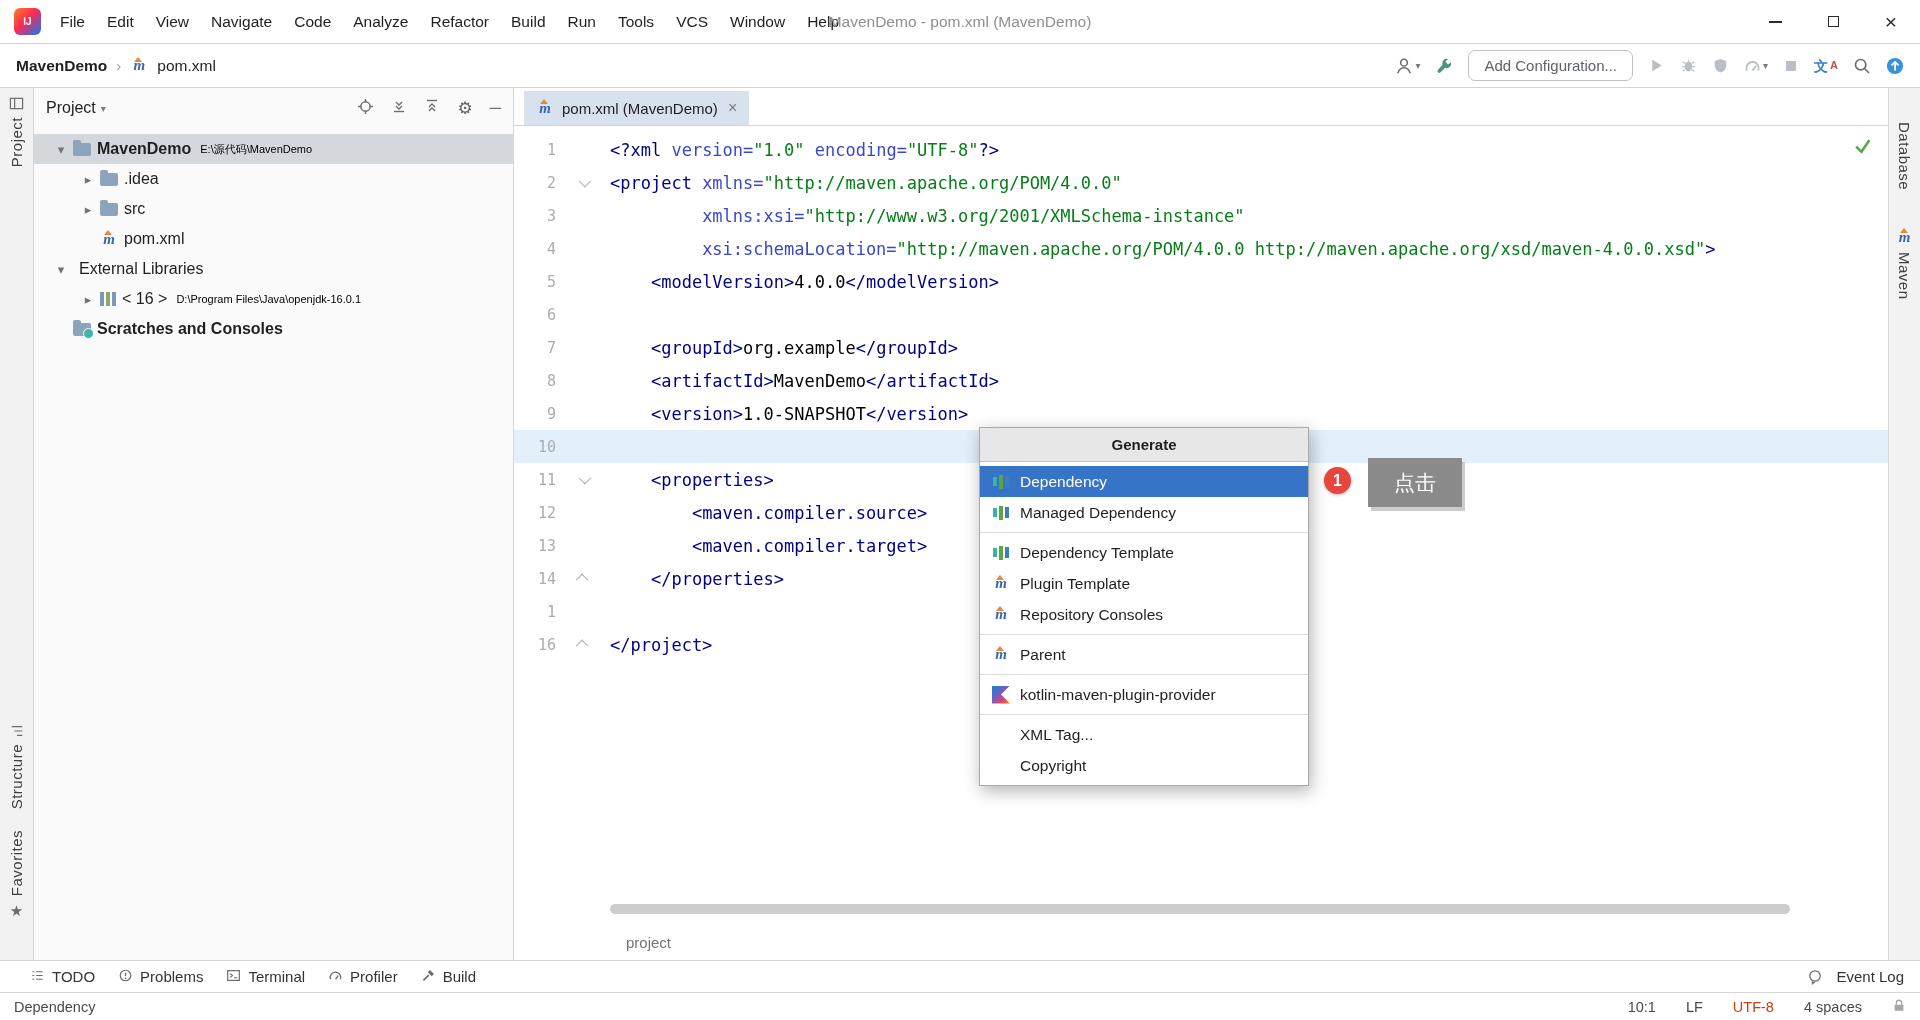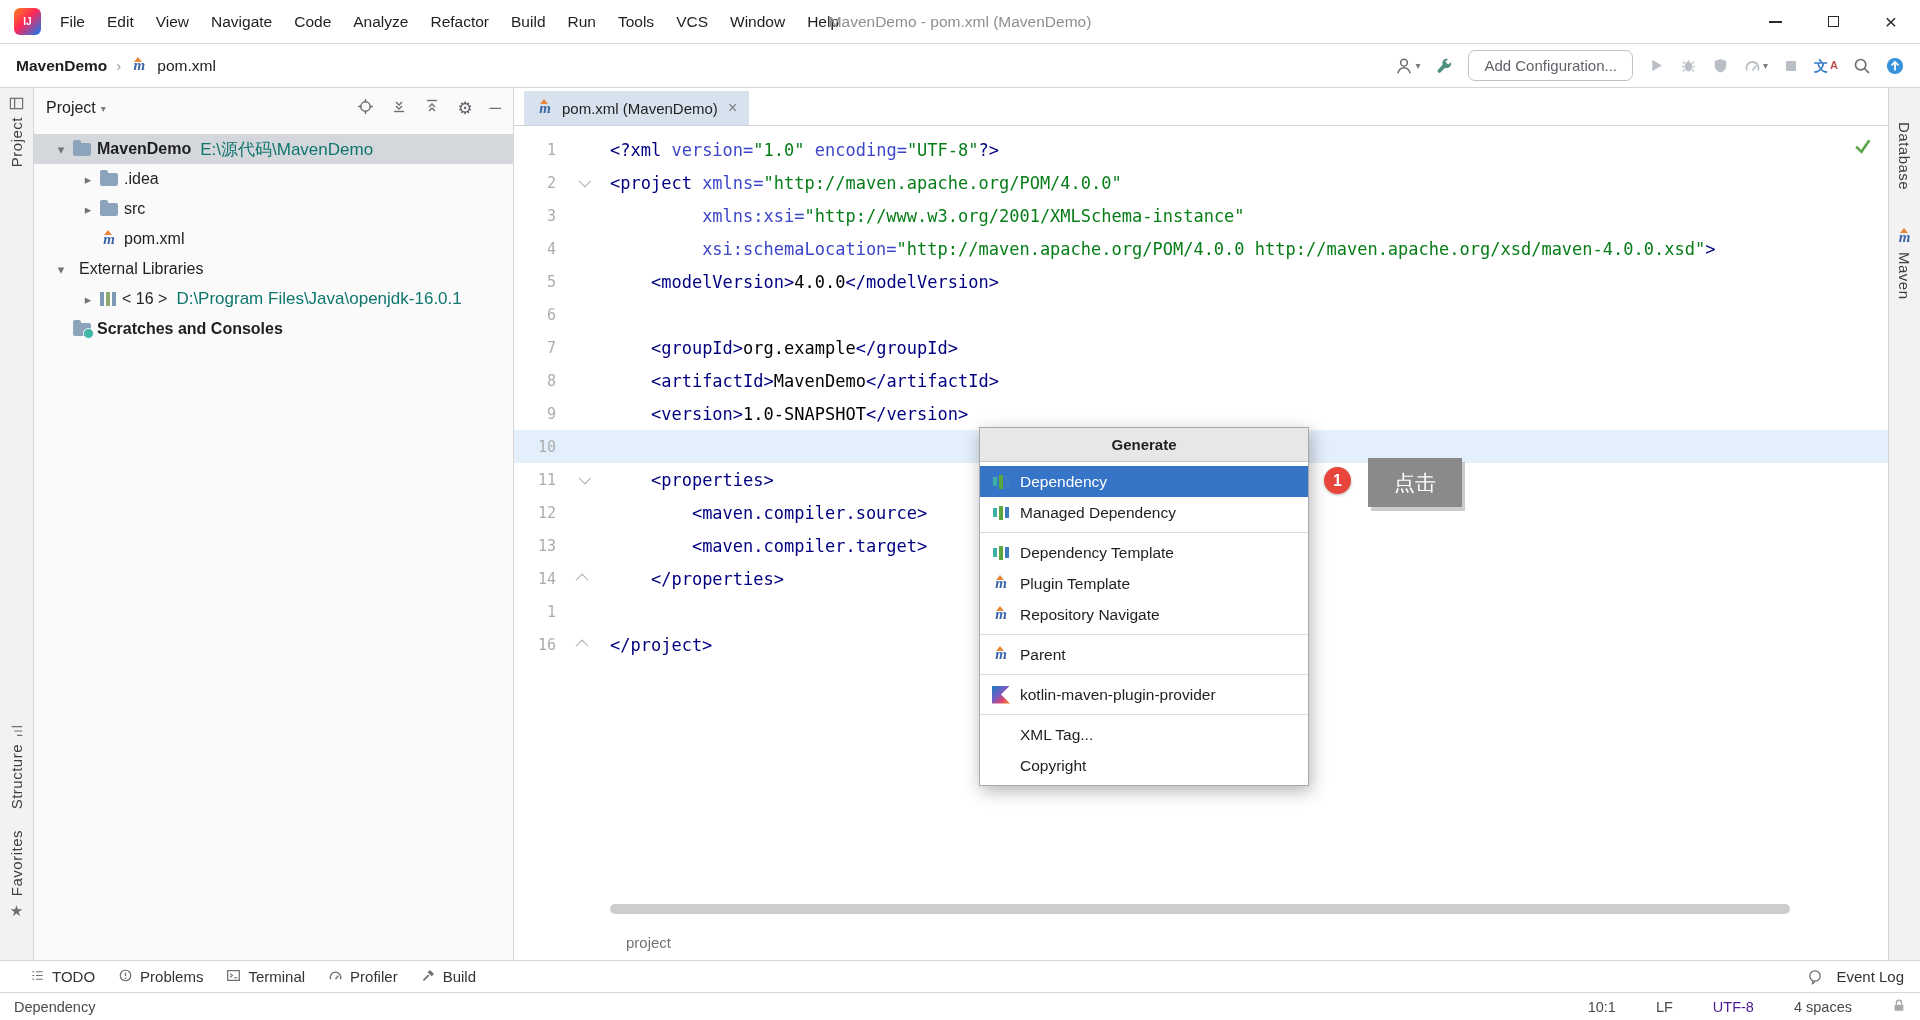--- a/index.html
+++ b/index.html
@@ -48,21 +48,21 @@
 .panel-header{height:40px;display:flex;align-items:center;padding:0 12px;gap:5px}
 .panel-title{font-size:16px}
 .panel-icons{margin-left:auto;display:flex;gap:17px;align-items:center;color:#5f6368}
 .gear-glyph{font-size:17px;color:#5f6368;line-height:1}
 .minus-glyph{font-size:16px;color:#5f6368;line-height:1}
 .tree{flex:1;padding-top:6px;overflow:hidden}
 .tree-row{height:30px;display:flex;align-items:center;font-size:16px;white-space:nowrap}
 .tree-row.selected{background:#d4d7db}
 .tree-arrow{width:24px;text-align:center;color:#737373;font-size:13px;flex:0 0 24px}
 .tree-label{margin-left:6px}
-.tree-hint{color:#0f766e;margin-left:9px;font-size:17px}
+.tree-hint{color:#000000;margin-left:9px;font-size:11px}
 
 
 .ic{display:inline-flex;align-items:center;justify-content:center;flex:0 0 auto}
 .ic-folder,.ic-scratches{width:18px;height:13px;background:#8ba4bc;border-radius:2px;position:relative}
 .ic-folder::before,.ic-scratches::before{content:"";position:absolute;top:-3px;left:0;width:8px;height:4px;background:#8ba4bc;border-radius:2px 2px 0 0}
 .ic-scratches::after{content:"";position:absolute;right:-3px;bottom:-3px;width:9px;height:9px;border-radius:50%;background:#3fb6a8;border:1px solid #fafafa}
 .ic-library{width:16px;height:14px;background:linear-gradient(90deg,#7f98b5 0 4px,transparent 4px 6px,#8fa86f 6px 10px,transparent 10px 12px,#7f98b5 12px 16px)}
 .ic-maven{width:18px;height:18px;font:italic bold 15px "Liberation Serif",serif;color:#3a66a8;position:relative;justify-content:center}
 .ic-maven::before{content:"";position:absolute;top:0;left:4px;border-left:4px solid transparent;border-right:4px solid transparent;border-bottom:5px solid #e8883a}
 .ic-bars{display:inline-flex;align-items:flex-end;gap:2px;width:18px;height:15px;justify-content:center}
@@ -95,22 +95,22 @@
 .i-check{position:absolute;top:10px;right:16px}
 .hscroll{position:absolute;left:96px;bottom:10px;width:1180px;height:10px;border-radius:5px;background:#cdcdcd}
 .editor-crumbs{height:36px;flex:0 0 36px;display:flex;align-items:center;padding-left:112px;color:#737373;font-size:15px;background:#fff}
 
 
 .bottombar{height:32px;flex:0 0 32px;border-top:1px solid #d6d6d6;display:flex;align-items:center;background:#fff;padding:0 16px}
 .bottom-tabs{display:flex;gap:23px;margin-left:14px}
 .btab{display:flex;align-items:center;gap:7px;font-size:15px;color:#333}
 .eventlog{margin-left:auto;display:flex;align-items:center;gap:13px;font-size:15px;color:#333}
 .statusbar{height:28px;flex:0 0 28px;border-top:1px solid #d6d6d6;display:flex;align-items:center;background:#fff;padding:0 14px;font-size:14.5px;color:#4a4a4a}
-.status-right{margin-left:auto;display:flex;gap:40px;align-items:center}
-.dim{color:#4c1d95}
+.status-right{margin-left:auto;display:flex;gap:30px;align-items:center}
+.dim{color:#c2410c}
 
 
 .popup{position:absolute;left:979px;top:427px;width:330px;background:#fff;border:1px solid #a9a9a9;
   box-shadow:2px 5px 16px rgba(0,0,0,.3);z-index:50}
 .popup-header{height:34px;background:#e7e7e7;border-bottom:1px solid #c4c4c4;display:flex;align-items:center;justify-content:center;font-weight:bold;font-size:15px}
 .pm-group{padding:4px 0;border-bottom:1px solid #dcdcdc}
 .pm-group:last-child{border-bottom:none}
 .pm-item{height:31px;display:flex;align-items:center;padding:0 12px;gap:10px;font-size:15.5px}
 .pm-item.selected{background:#3674c8;color:#fff}
 .pm-icon{width:18px;height:18px;display:inline-flex;align-items:center;justify-content:center}
@@ -453,21 +453,21 @@
               <i></i>
             </span>
             <span class="pm-label">Dependency Template</span>
           </div>
           <div class="pm-item">
             <span class="ic ic-maven pm-icon">m</span>
             <span class="pm-label">Plugin Template</span>
           </div>
           <div class="pm-item">
             <span class="ic ic-maven pm-icon">m</span>
-            <span class="pm-label">Repository Navigate</span>
+            <span class="pm-label">Repository Consoles</span>
           </div>
         </div>
         <div class="pm-group">
           <div class="pm-item">
             <span class="ic ic-maven pm-icon">m</span>
             <span class="pm-label">Parent</span>
           </div>
         </div>
         <div class="pm-group">
           <div class="pm-item">

